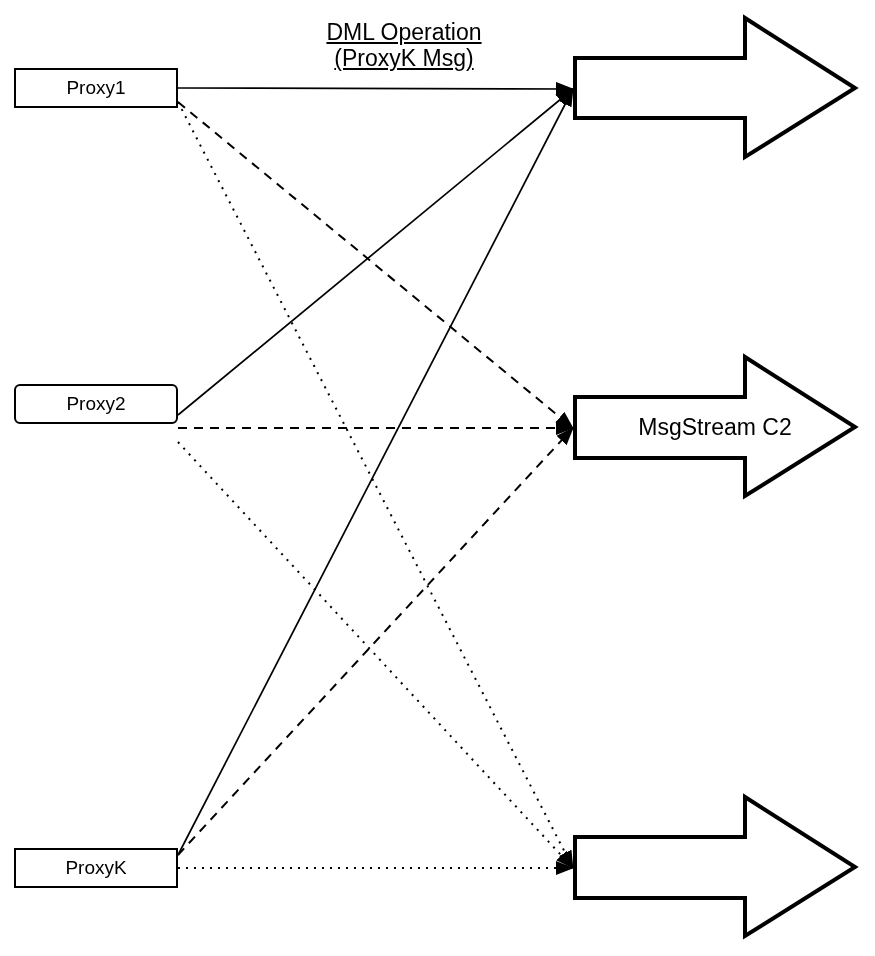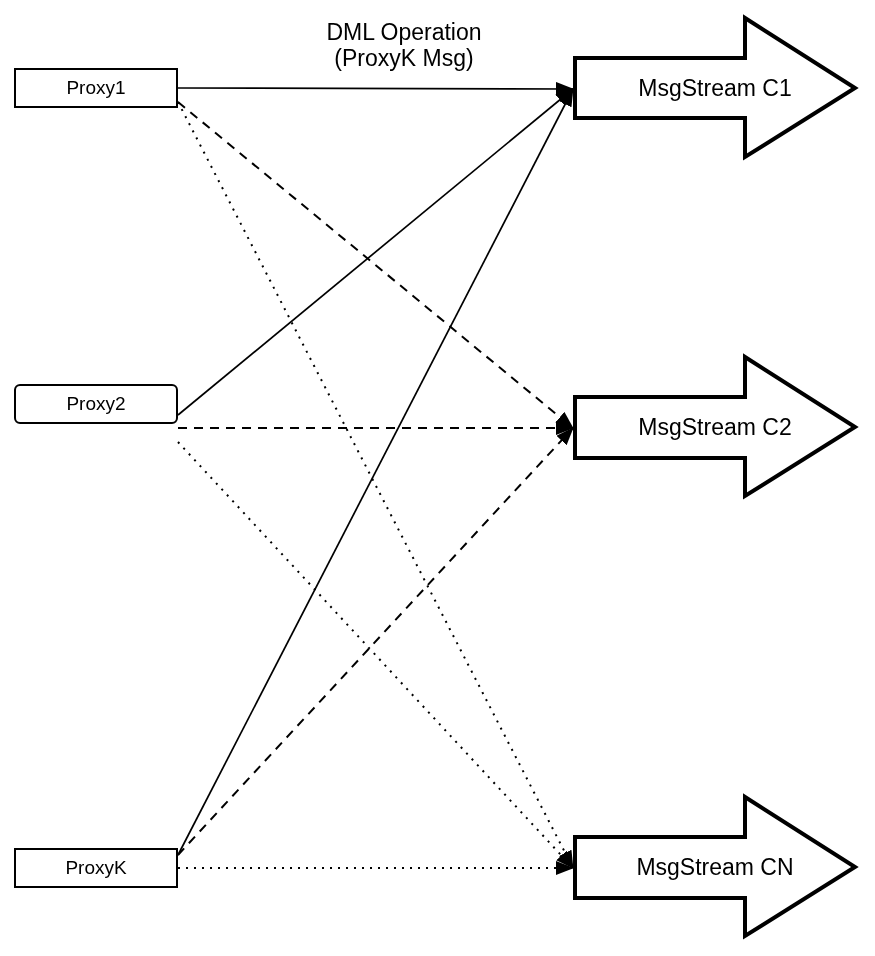--- a/index.html
+++ b/index.html
@@ -25,20 +25,21 @@
   }
   .dml-label {
     position: absolute;
     left: 254px;
     top: 19px;
     width: 300px;
     text-align: center;
     font-size: 23px;
     line-height: 26px;
     white-space: nowrap;
+    text-decoration: underline;
   }
   .proxy-box {
     position: absolute;
     left: 14px;
     width: 164px;
     height: 40px;
     box-sizing: border-box;
     border: 2px solid #000000;
     background: #ffffff;
     display: flex;
@@ -107,17 +108,15 @@
   <div class="proxy-box" id="node-proxy1">
     <span>Proxy1</span>
   </div>
   <div class="proxy-box" id="node-proxy2">
     <span>Proxy2</span>
   </div>
   <div class="proxy-box" id="node-proxyk">
     <span>ProxyK</span>
   </div>
 
-  <div class="stream-label" id="label-c1">MsgStream C1</div>
   <div class="stream-label" id="label-c2">MsgStream C2</div>
-  <div class="stream-label" id="label-cn">MsgStream CN</div>
 
 </div>
 
 </body></html>

